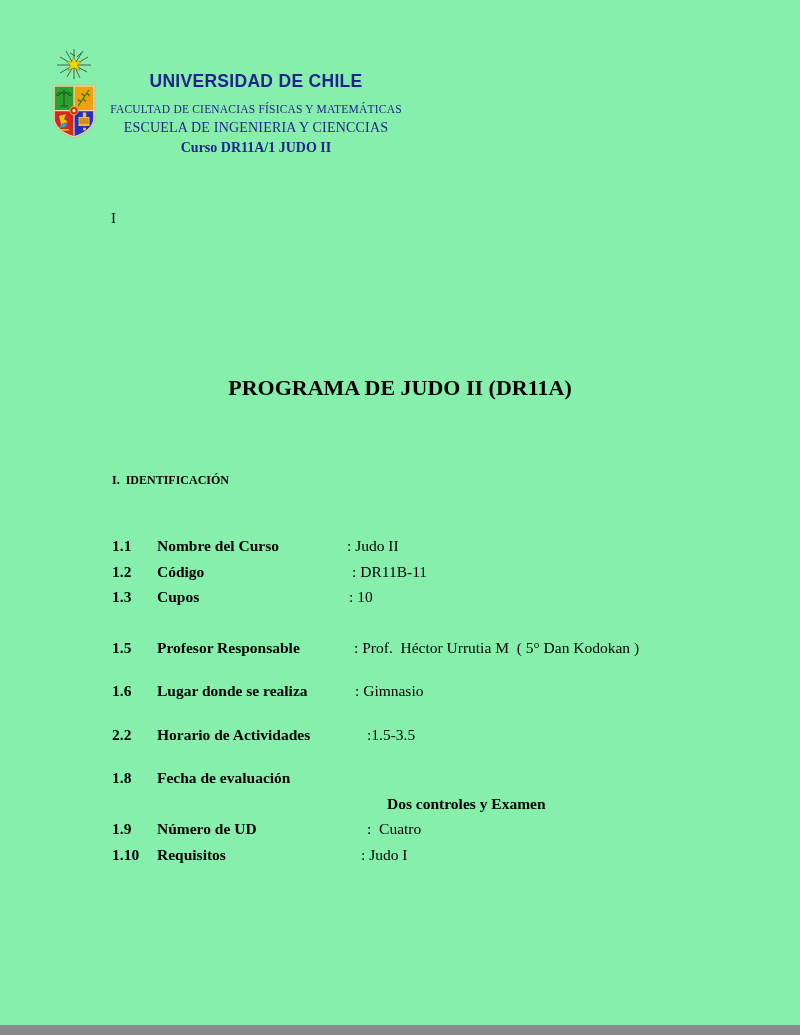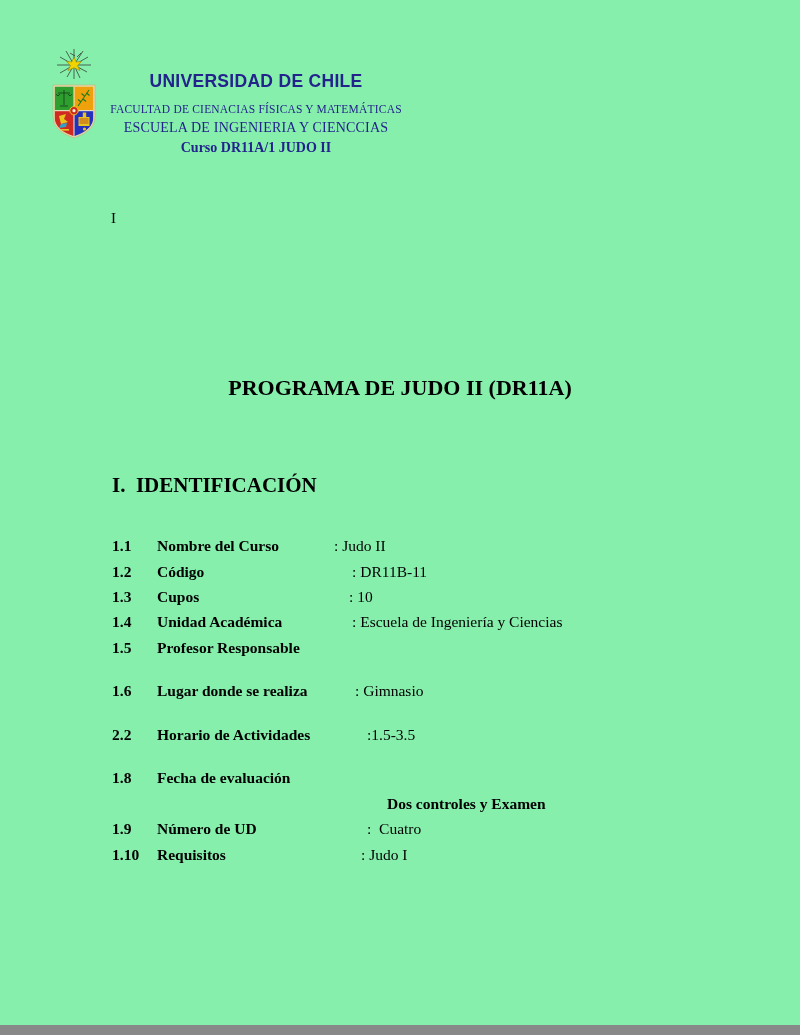--- a/index.html
+++ b/index.html
@@ -30,33 +30,33 @@
   
   .stray-numeral { position:absolute; left:111px; top:210px; font-size:15px; }
 
   .doc-title {
     position:absolute; left:0; top:375px; width:100%;
     text-align:center; font-weight:bold; font-size:22px;
   }
 
   .section-heading {
     position:absolute; left:112px; top:473px;
-    font-weight:bold; font-size:21px; white-space:pre;
+    font-weight:bold; font-size:12px; white-space:pre;
   }
 
   .id-row { position:absolute; left:0; width:100%; height:22px; font-size:15.5px; }
   .id-row .num { position:absolute; left:112px; font-weight:bold; }
   .id-row .lbl { position:absolute; left:157px; font-weight:bold; }
   .id-row .val { position:absolute; white-space:pre; }
   .id-row .val.bold { font-weight:bold;margin-left:44px; }
 
   .r0{top:537px}.r1{top:563px}.r2{top:588px}.r3{top:613px}.r4{top:639px}
   .r5{top:682px}.r6{top:726px}.r7{top:769px}.r8{top:795px}.r9{top:820px}.r10{top:846px}
 
-  .v0{left:334px}.v1{left:352px}.v2{left:349px}.v3{left:352px}.v4{left:354px}
+  .v0{left:347px}.v1{left:352px}.v2{left:349px}.v3{left:352px}.v4{left:354px}
   .v5{left:355px}.v6{left:367px}.v7{left:335px}.v8{left:343px}.v9{left:367px}.v10{left:361px}
 </style>
 </head>
 <body>
 
 <div class="page">
 
   <svg class="crest" viewBox="0 0 48 95" xmlns="http://www.w3.org/2000/svg">
 
     <g stroke="#2a2a2a" stroke-width="0.7" fill="none">
@@ -138,28 +138,24 @@
   <div class="id-row r1">
     <span class="num">1.2</span>
     <span class="lbl">Código</span>
     <span class="val v1">: DR11B-11</span>
   </div>
   <div class="id-row r2">
     <span class="num">1.3</span>
     <span class="lbl">Cupos</span>
     <span class="val v2">: 10</span>
   </div>
-  <div class="id-row r3">
-    <span class="num">1.4</span>
-    <span class="lbl">Unidad Académica</span>
-    <span class="val v3">: Escuela de Ingeniería y Ciencias</span>
-  </div>
   <div class="id-row r4">
     <span class="num">1.5</span>
     <span class="lbl">Profesor Responsable</span>
+    <span class="val v4">: Prof.  Héctor Urrutia M  ( 5° Dan Kodokan )</span>
   </div>
   <div class="id-row r5">
     <span class="num">1.6</span>
     <span class="lbl">Lugar donde se realiza</span>
     <span class="val v5">: Gimnasio</span>
   </div>
   <div class="id-row r6">
     <span class="num">2.2</span>
     <span class="lbl">Horario de Actividades</span>
     <span class="val v6">:1.5-3.5</span>

